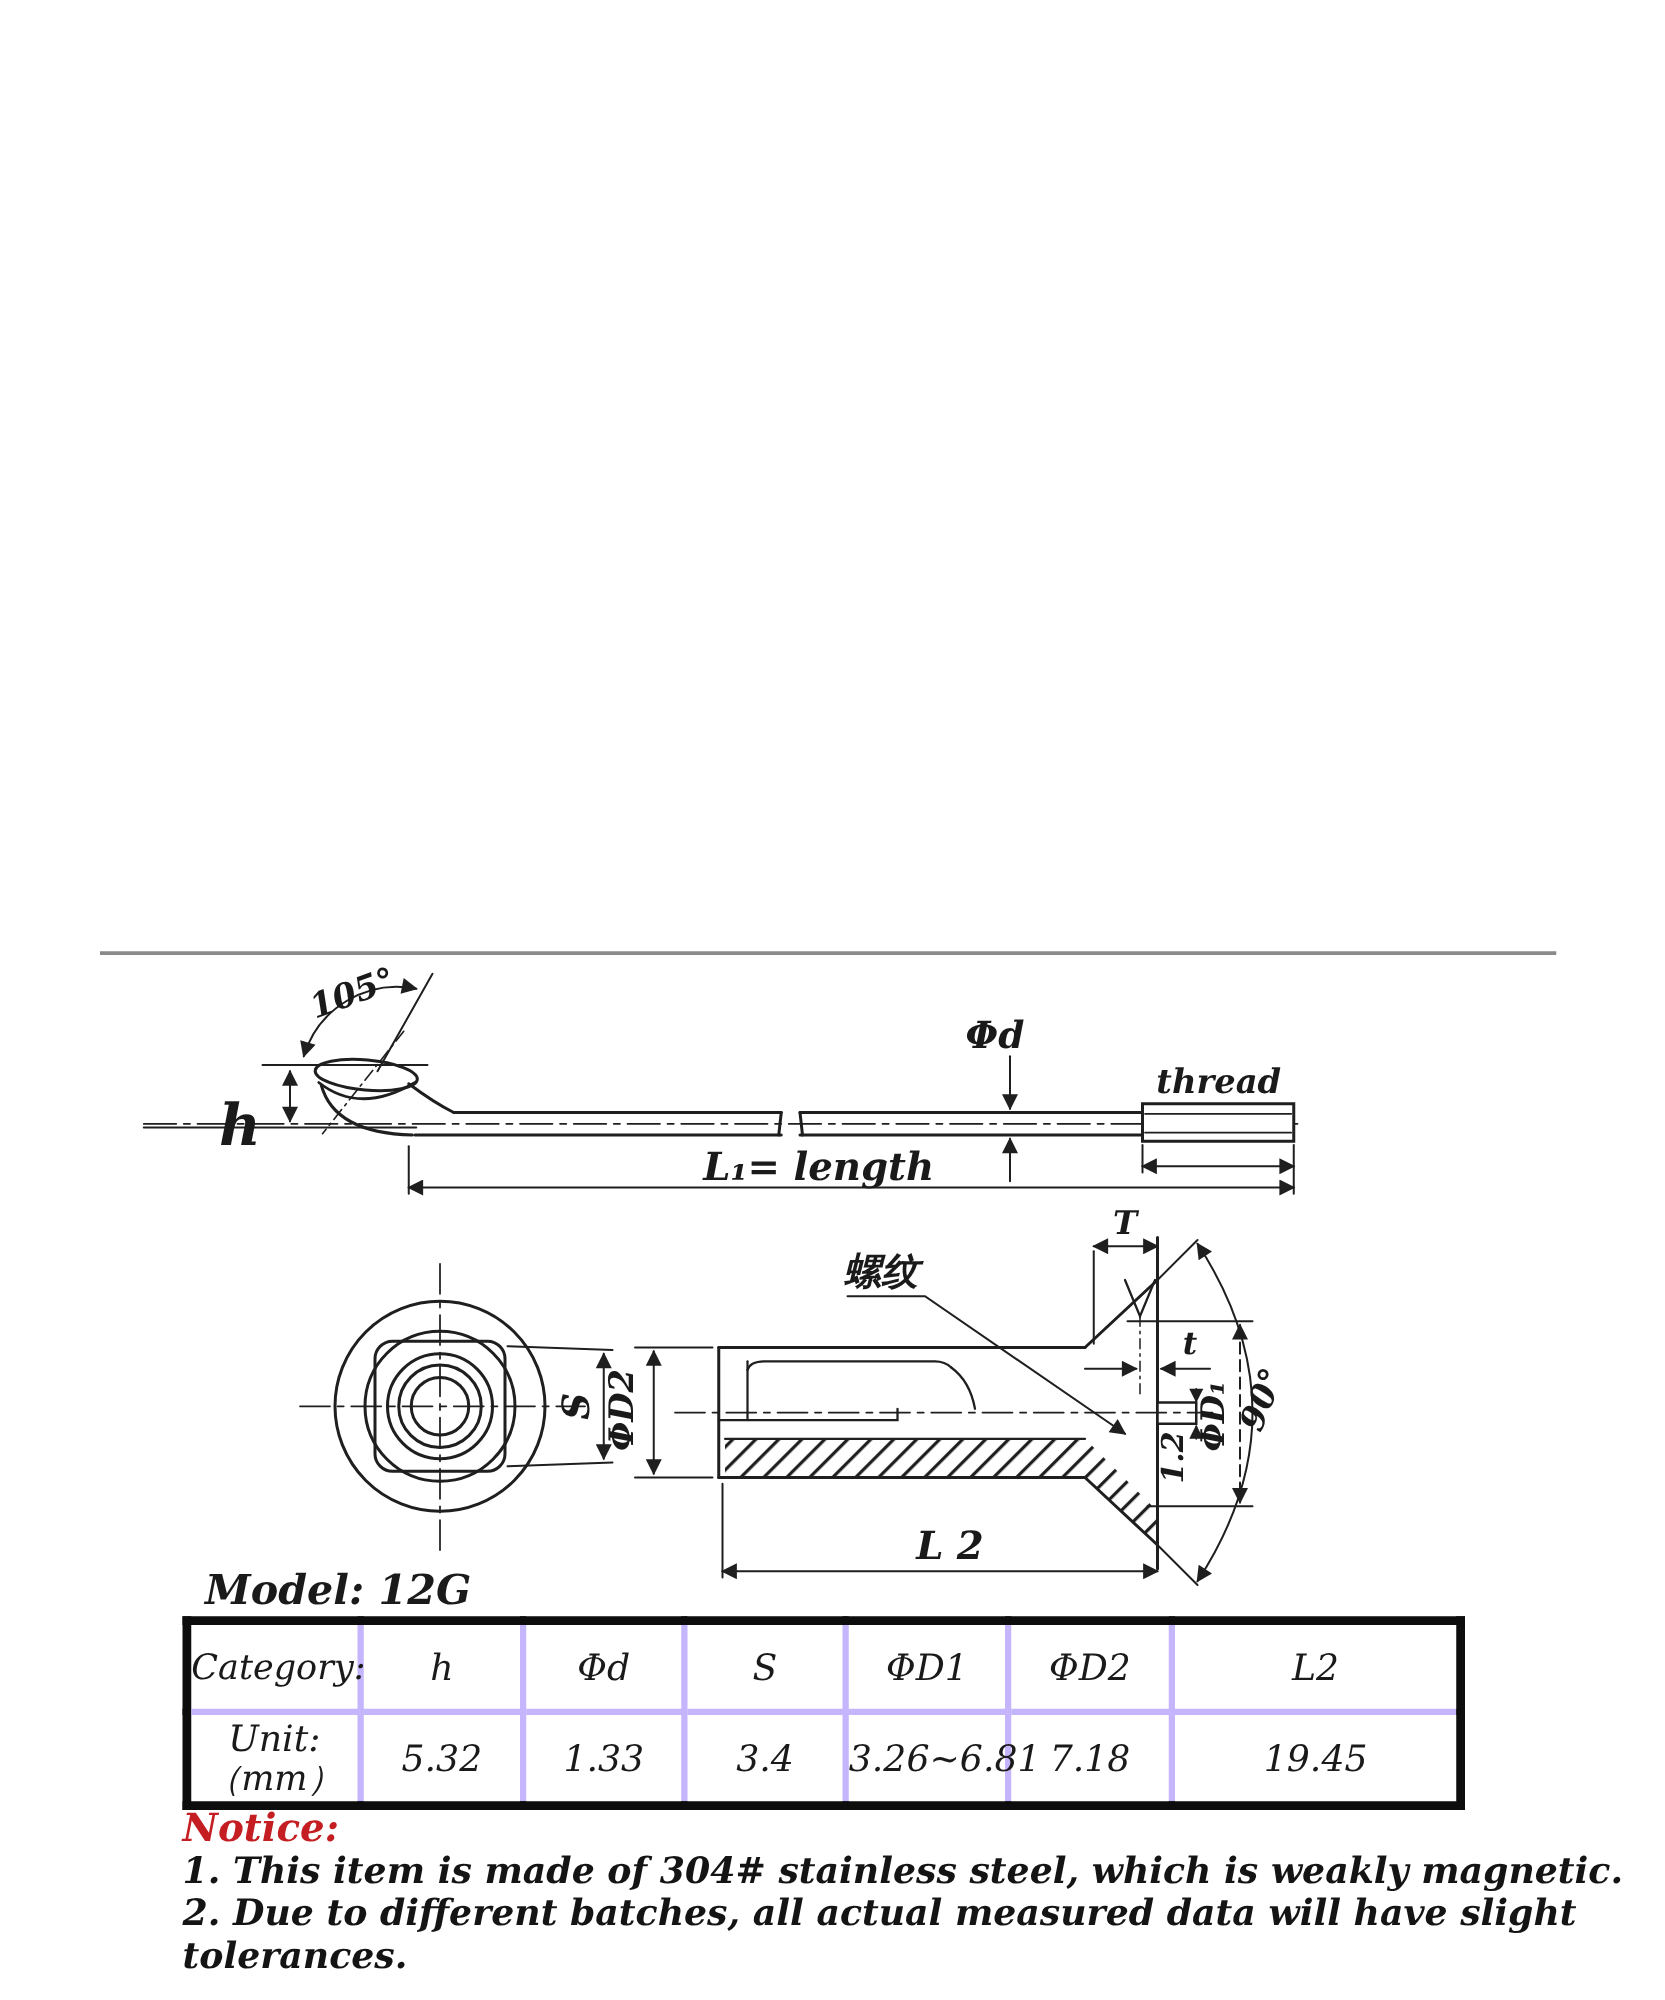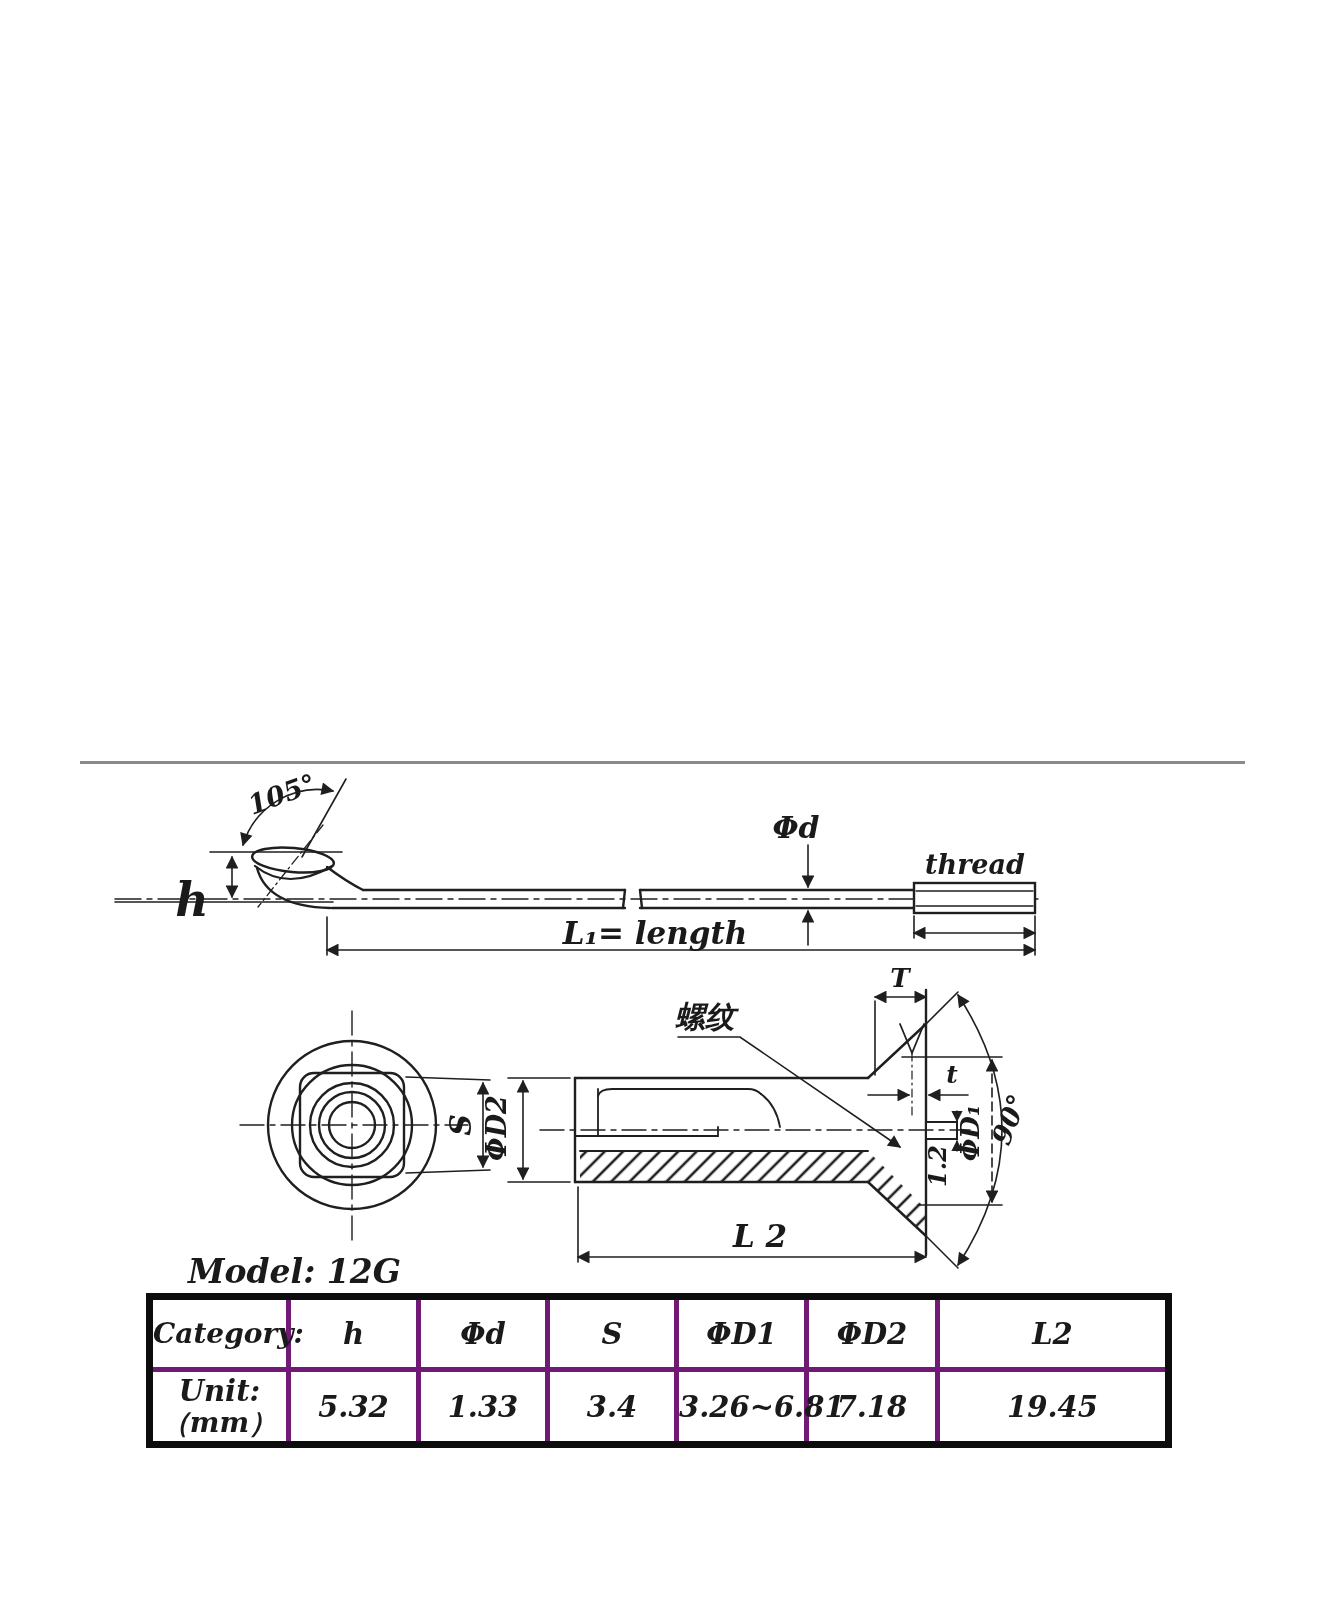--- a/index.html
+++ b/index.html
@@ -3,25 +3,25 @@
 <meta charset="utf-8">
 <style>
   html,body{margin:0;padding:0;background:#ffffff;}
   .canvas{position:relative;width:1332px;height:1600px;background:#ffffff;overflow:hidden;
           font-family:"DejaVu Serif",serif;color:#1a1a1a;}
   .divider{position:absolute;left:80px;top:761px;width:1165px;height:3px;background:#8a8a8a;}
   .svgwrap{position:absolute;}
   #spoke-svg{left:80px;top:765px;}
   #nipple-svg{left:200px;top:965px;}
   .dtext{font-family:"DejaVu Serif",serif;font-weight:700;font-style:italic;fill:#1a1a1a;}
-  .model{position:absolute;left:188px;top:1252px;font-size:33px;font-weight:700;font-style:italic;}
+  .model{position:absolute;left:164px;top:1252px;font-size:33px;font-weight:700;font-style:italic;}
   table.spec{position:absolute;left:146px;top:1293px;border-collapse:collapse;table-layout:fixed;
              width:1019px;background:#fff;}
-  table.spec td{border:5px solid #701a75;text-align:center;vertical-align:middle;
-                font-weight:700;font-style:italic;font-size:29px;padding:0;}
+  table.spec td{border:5px solid #c4b5fd;text-align:center;vertical-align:middle;
+                font-weight:400;font-style:italic;font-size:29px;padding:0;}
   table.spec{border:7px solid #0d0d0d;}
   tr.hdr td{height:67px;}
   tr.val td{height:69px;margin-top:12px;}
   .unitcell{line-height:1.05;font-size:27px;}
   .unitcell .mm{font-size:28px;}
   .notice{position:absolute;left:146px;top:1446px;width:1180px;}
   .notice-title{color:#c41e22;font-size:31px;font-weight:700;font-style:italic;line-height:1.1;}
   .notice-item{color:#141414;font-size:29px;font-weight:700;font-style:italic;line-height:1.17;}
   svg line,svg path{stroke-linecap:round;}
 </style>
@@ -228,14 +228,19 @@
       <td>5.32</td>
       <td>1.33</td>
       <td>3.4</td>
       <td>3.26~6.81</td>
       <td>7.18</td>
       <td>19.45</td>
     </tr>
   </tbody>
     </table>
 
+  <div class="notice">
+    <div class="notice-title">Notice:</div>
+    <div class="notice-item">1. This item is made of 304# stainless steel, which is weakly magnetic.</div>
+    <div class="notice-item">2. Due to different batches, all actual measured data will have slight tolerances.</div>
+  </div>
 
 </div>
 
 </body></html>

